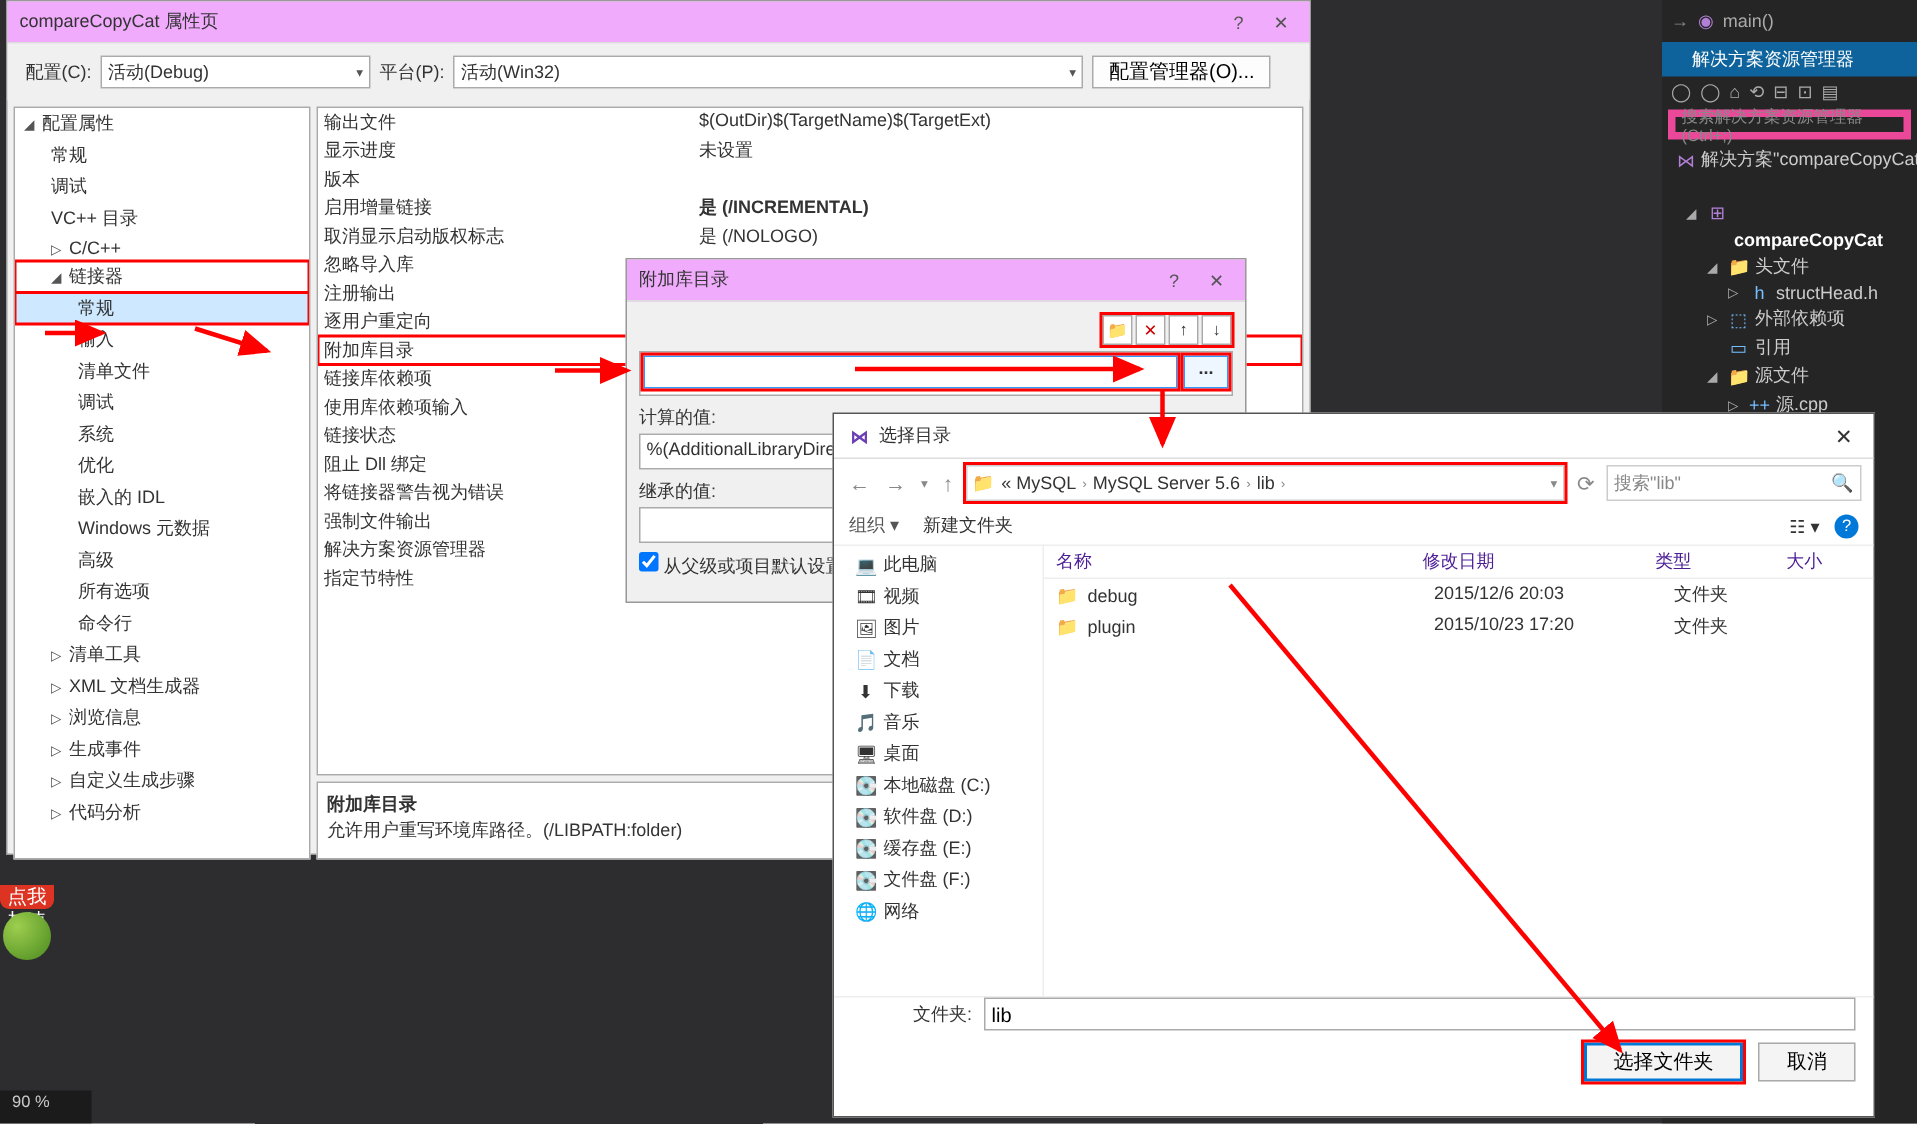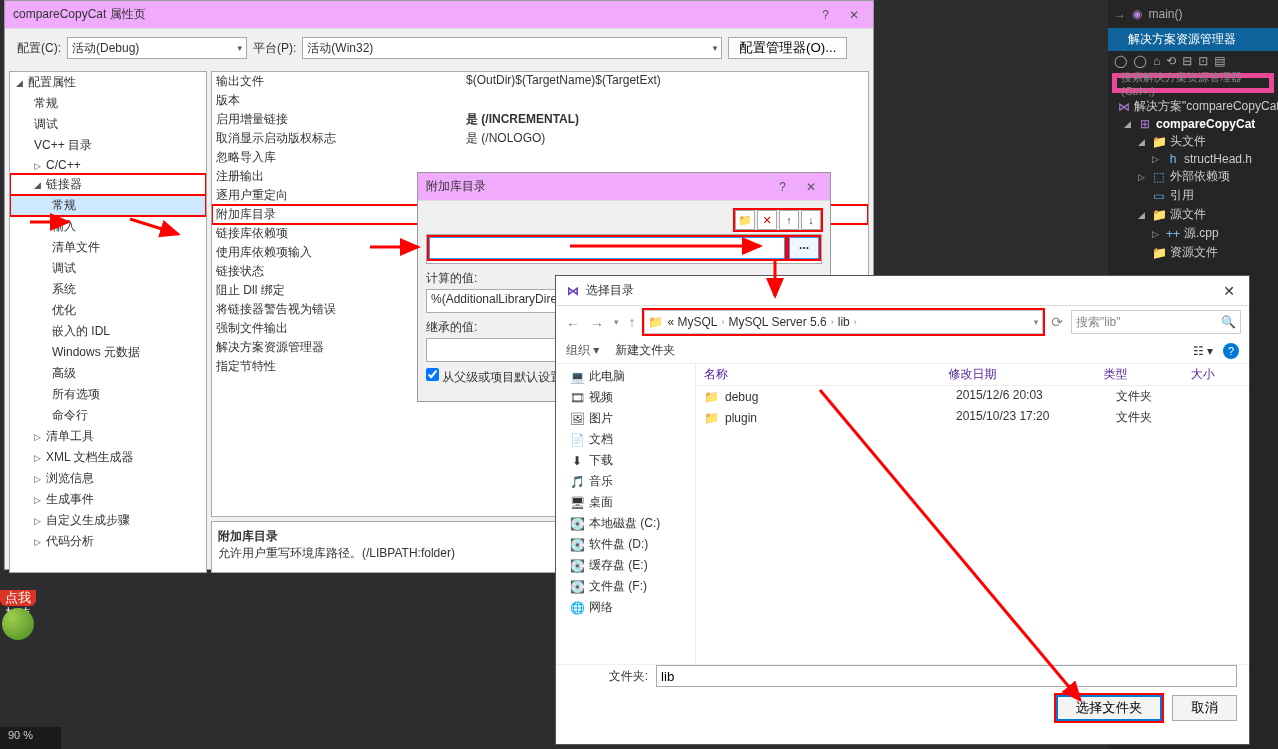--- a/index.html
+++ b/index.html
@@ -101,21 +101,21 @@
 .dark-top .cube { color:#b280d6; }
 .se-title { background:#0e639c; color:#fff; padding:3px 20px; font-size:12px; }
 .se-tb { display:flex; gap:6px; padding:3px 6px; font-size:12px; color:#aaa; align-items:center;}
 .se-tb span { cursor:pointer; }
 .se-search { margin:2px 4px; border:5px solid #ec4899; height:20px; padding:0 4px; color:#888; font-size:11px; display:flex; align-items:center;}
 .se-tree { padding:2px 0; font-size:12px; }
 .se-item { display:flex; align-items:center; gap:4px; padding:1px 0 1px 6px; white-space:nowrap;}
 .se-item .exp { width:10px; color:#aaa; font-size:9px;}
 .se-item .ic { width:14px; text-align:center; }
 .lev-1{padding-left:16px;} .lev-2{padding-left:30px;} .lev-3{padding-left:44px;}
-.se-item.bold .txt { font-weight:bold; color:#fff;}
+.se-item.bold .txt { font-weight:bold; color:#fff;margin-top:36px;}
 .purple{color:#b280d6} .blue{color:#75beff} .yellow{color:#e8a33d}
 
 
 svg.arrows { position:absolute; left:0; top:0; pointer-events:none; z-index:20;}
 .arrow-line { stroke:red; stroke-width:3; }
 .arrow-head { fill:red; }
 
 .bottom { position:absolute; left:0; bottom:0; height:22px; background:#1b1b1c; color:#ccc; font-size:11px; padding:2px 8px;}
 .bottom span { margin-right:20px;}
 
@@ -175,20 +175,24 @@
     <li class="lev1"><span class="exp">▷</span><span>代码分析</span></li>
    </ul>
   </div>
   <div class="right">
    <div class="grid" id="grid">
           <div class="grid-row">
             <div class="k">输出文件</div>
             <div class="v">$(OutDir)$(TargetName)$(TargetExt)</div>
           </div>
           <div class="grid-row">
+            <div class="k">显示进度</div>
+            <div class="v">未设置</div>
+          </div>
+          <div class="grid-row">
             <div class="k">版本</div>
             <div class="v"></div>
           </div>
           <div class="grid-row">
             <div class="k">启用增量链接</div>
             <div class="v bold">是 (/INCREMENTAL)</div>
           </div>
           <div class="grid-row">
             <div class="k">取消显示启动版权标志</div>
             <div class="v">是 (/NOLOGO)</div>

